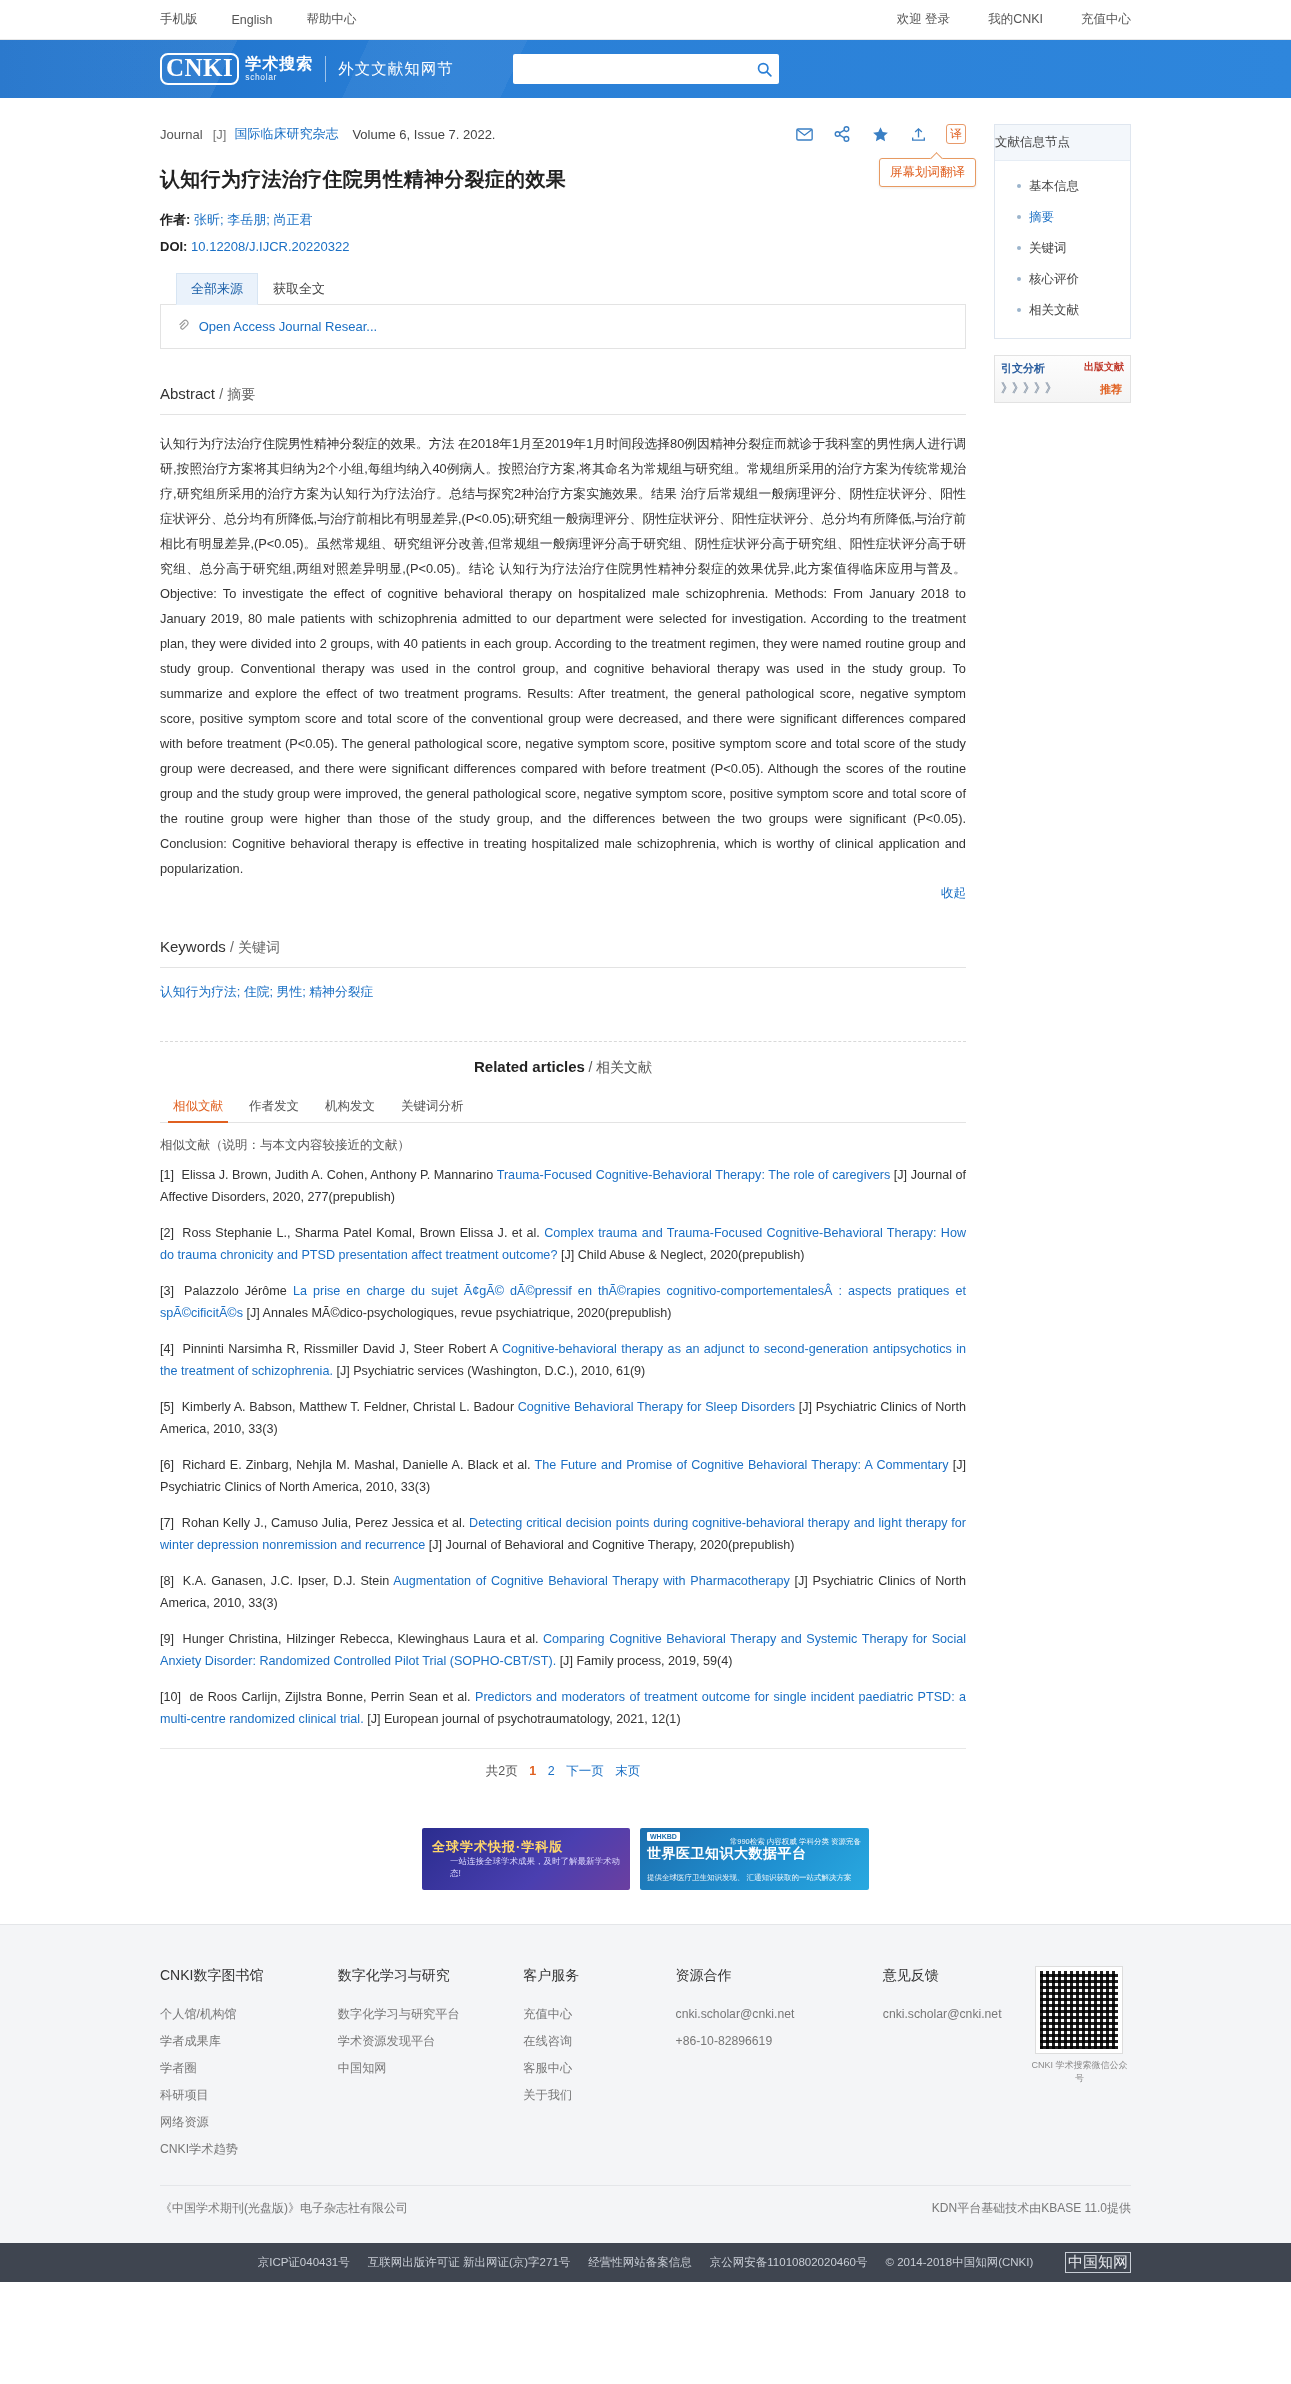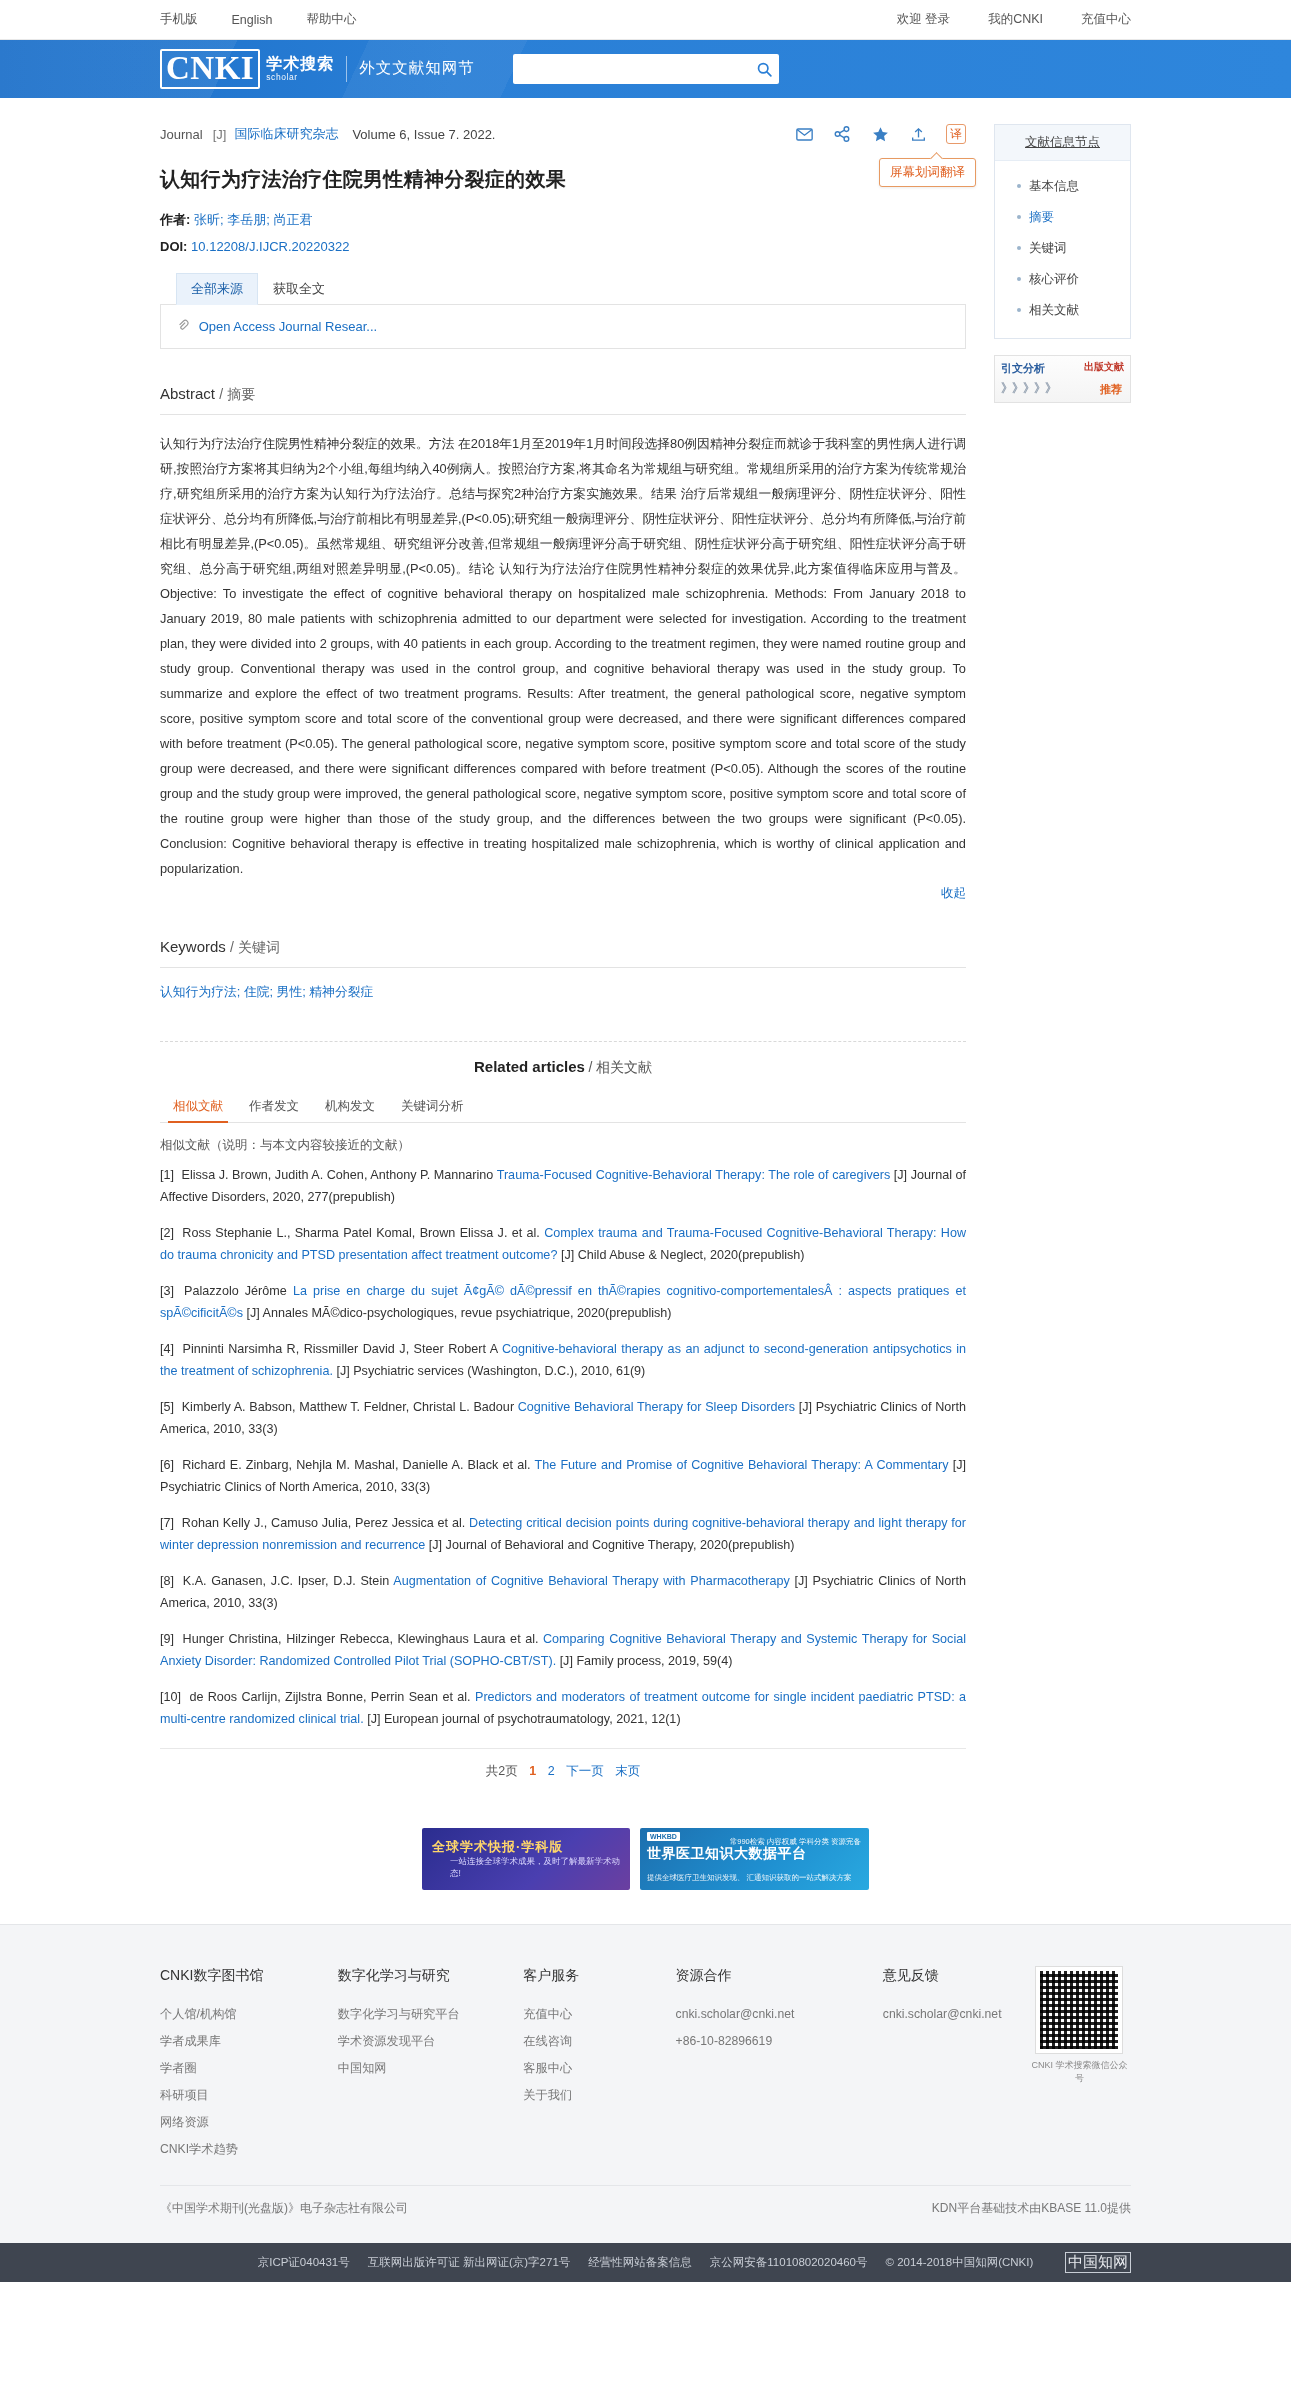--- a/index.html
+++ b/index.html
@@ -48,27 +48,27 @@
       rgba(255,255,255,.05) 28% 40%, transparent 40% 100%);
     pointer-events:none;
   }
   .logo-block { display: flex; align-items: center; position: relative; z-index: 2;}
   .logo-cnki {
     display:flex; align-items:center; gap:6px;
   }
   .logo-cnki .cn {
     font-family:"Liberation Serif", serif;
     font-weight: bold;
-    font-size: 33px;
+    font-size: 25px;
     color:#fff;
     letter-spacing: .5px;
     border: 2px solid #fff;
     padding: 0px 4px 1px 4px;
     line-height: 1.05;
-    border-radius: 2px;
+    border-radius: 8px;
   }
   .logo-txt { color:#fff; line-height:1.05; }
   .logo-txt .l1 { font-size: 16px; font-weight: bold; letter-spacing:1px;}
   .logo-txt .l2 { font-size: 8.5px; letter-spacing:.6px; opacity:.95; }
   .logo-div { width:1px; height:26px; background:rgba(255,255,255,.55); margin:0 12px; }
   .logo-sub { color:#fff; font-size:15.5px; letter-spacing:1px; }
 
   .searchwrap {
     position:absolute;
     left: 50%;
@@ -304,25 +304,23 @@
     padding-top: 26px;
   }
   .side-panel {
     border: 1px solid #dfe6ef;
     background:#fff;
     width: 137px;
   }
   .side-panel .sp-head {
     background: #f3f7fb;
     border-bottom:1px solid #e6edf5;
-    text-align:center;
     font-size: 12.5px;
     color:#444;
     padding: 9px 0;
-    text-decoration: underline;
   }
   .side-panel ul { list-style: none; margin: 0; padding: 10px 0 12px 0;}
   .side-panel li {
     font-size: 12.5px;
     color:#444;
     padding: 7px 0 7px 34px;
     position: relative;
     cursor:pointer;
   }
   .side-panel li:before{

